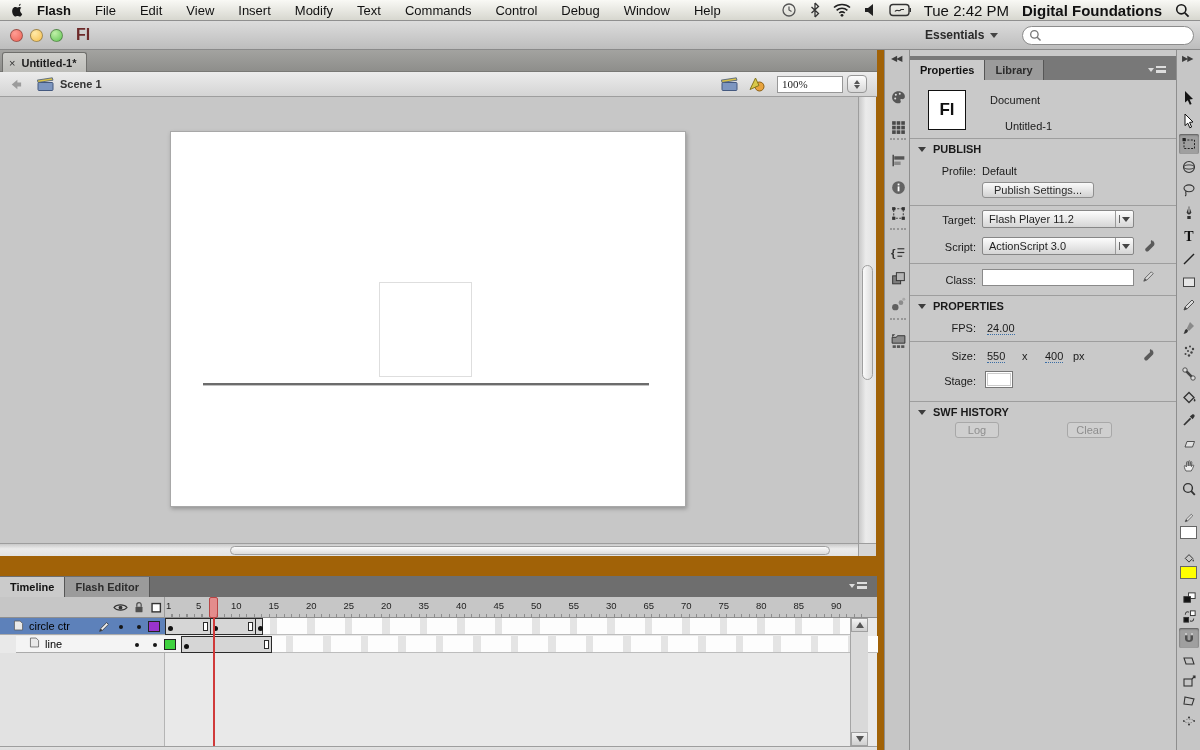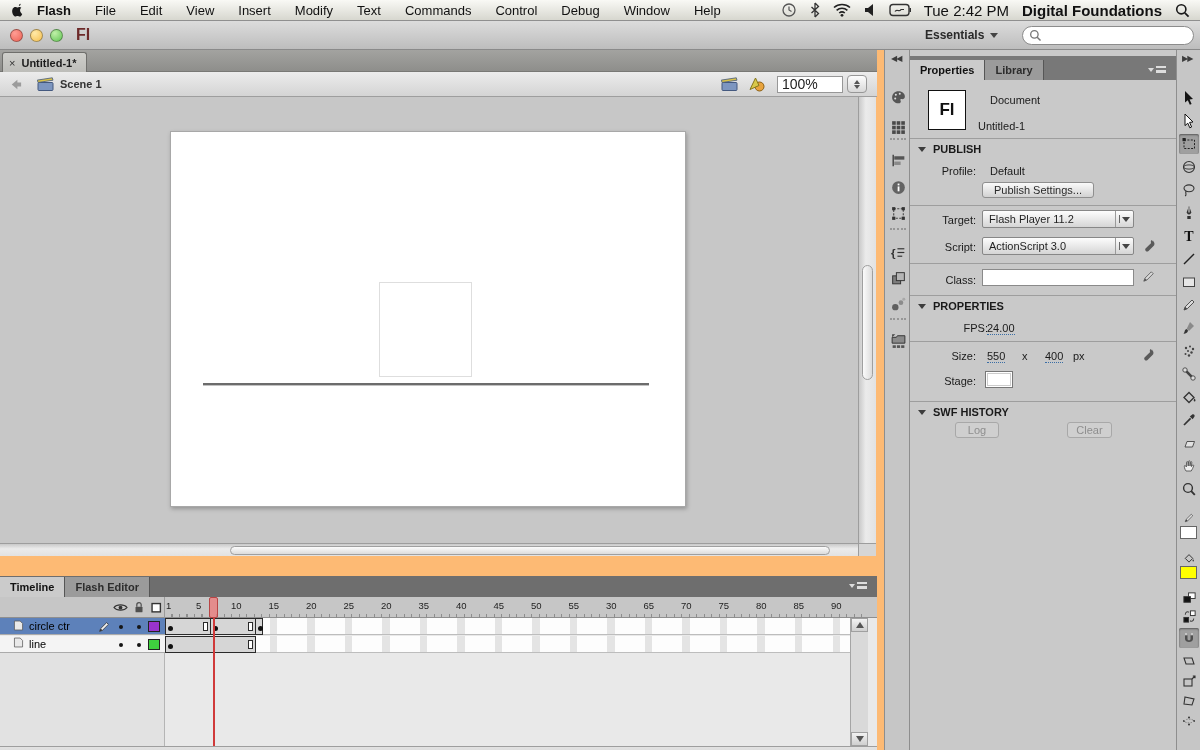--- a/index.html
+++ b/index.html
@@ -1,18 +1,18 @@
 <!DOCTYPE html>
 <html><head>
 <meta charset="utf-8">
 <style>
   * { margin:0; padding:0; box-sizing:border-box; }
   html,body { width:1200px; height:750px; overflow:hidden; }
   body { font-family:"Liberation Sans", sans-serif; font-size:11px; color:#222; background:#6f6f6f; }
-  #root { position:relative; width:1014px; height:750px; background:#fdba74; }
+  #root { position:relative; width:1014px; height:750px; background:#a16207; }
   .abs { position:absolute; }
 
   
   #menubar { left:0; top:0; width:1200px; height:21px;
     background:linear-gradient(#f9f9f5,#d7d7cf); border-bottom:1px solid #8f8f8f;
     display:flex; align-items:center; padding:0 10px; }
   .menu-item { padding:0 12px; font-size:13px; color:#111; }
   .menu-item.first { font-weight:bold; }
   #menus { display:flex; align-items:center; }
   .mb-right { margin-left:auto; display:flex; align-items:center; gap:13px; }
@@ -41,22 +41,22 @@
     background:linear-gradient(#cfcfcb,#bdbdb9); border:1px solid #6f6f6c; border-bottom:none;
     border-radius:3px 3px 0 0; display:flex; align-items:center; gap:6px; }
   #doctab .close { font-size:11px; color:#333; }
   #doctab .title { font-weight:bold; font-size:11px; color:#1c1c1c; }
 
   
   #editbar { left:0; top:72px; width:877px; height:25px;
     background:linear-gradient(#ececec,#d4d4d4); border-bottom:1px solid #9e9e9e;
     display:flex; align-items:center; }
   #scene-label { font-weight:bold; font-size:11px; color:#333; margin-left:6px; }
-  #zoom-box { width:66px; height:17px; background:#fff; border:1px solid #979797; font-size:14px;
-    padding:1px 4px; color:#222; }
+  #zoom-box { width:66px; height:17px; background:#fff; border:1px solid #979797; font-size:11px;
+    padding:1px 4px; color:#222;font-family:Liberation Serif, serif; }
   #zoom-stepper { width:20px; height:18px; border:1px solid #979797; border-radius:4px;
     background:linear-gradient(#fdfdfd,#d8d8d8); display:flex; flex-direction:column; align-items:center; justify-content:center; margin-left:4px; }
   .mini-tri-up { width:0;height:0;border-left:3px solid transparent;border-right:3px solid transparent;border-bottom:4px solid #555; margin-bottom:1px;}
   .mini-tri-dn { width:0;height:0;border-left:3px solid transparent;border-right:3px solid transparent;border-top:4px solid #555;}
 
   
   #pasteboard { left:0; top:97px; width:858px; height:446px; background:#c7c7c7; overflow:hidden; }
   #stage { position:absolute; left:170px; top:34px; width:516px; height:376px; background:#fff;
     border:1px solid #a8a8a8; box-shadow:1px 2px 4px rgba(0,0,0,.25); }
   #yellow-rect { position:absolute; left:208px; top:150px; width:93px; height:95px; border:1px solid #dedede; }
@@ -360,21 +360,21 @@
     <span class="row-name">circle ctr</span>
     <span style="position:absolute;left:97px;top:2px"><svg width="14" height="14" viewBox="0 0 16 16">
                 <path d="M3 13 L4.2 9.8 L11 3 L13 5 L6.2 11.8 Z" fill="#f0f0f0" stroke="#333" stroke-width="0.9"></path>
                 <path d="M3 13 L4.2 9.8 L6.2 11.8 Z" fill="#333"></path>
               </svg></span>
     <span class="row-dot" style="left:119px"></span>
     <span class="row-dot" style="left:137px"></span>
     <span class="row-swatch" style="background:#9933CC"></span>
           </div>
         </div>
-        <div class="tl-row" style="top: 17.5px;">
+        <div class="tl-row" style="top: 17.5px; margin-left: 16px;">
           <div class="row-frames">
             <div class="seg" style="left: -0.5px; width: 91px;">
               <span class="kf-dot" style="left: 2px;"></span>
               <span class="end-marker" style="right: 1.5px;"></span>
             </div>
           </div>
           <div class="row-left unsel">
             <span style="margin-left:12px"><svg width="13" height="13" viewBox="0 0 16 16">
                 <path d="M3 2.5 L10 2.5 L13 5.5 L13 13.5 L3 13.5 Z" fill="#e9e9e9" stroke="#555" stroke-width="0.9"></path>
               </svg></span>
@@ -596,28 +596,28 @@
     <div id="props-tabbar">
       <div class="panel-tab active">Properties</div>
       <div class="panel-tab inactive">Library</div>
       <div class="panel-menu-icon" style="top:10px">
           <span class="pm-tri"></span>
           <span class="pm-lines"></span>
         </div>
     </div>
     <div id="fl-box">Fl</div>
     <span class="pvalue" style="left:80px; top:44px">Document</span>
-    <span class="pvalue" style="left:68px; top:70px">Untitled-1</span>
+    <span class="pvalue" style="left:95px; top:70px">Untitled-1</span>
     <div class="divider" style="top:88px"></div>
     <div class="sec-header" style="top:93px">
         <span class="tri-open"></span>
         <span>PUBLISH</span>
       </div>
     <span class="plabel" style="left:6px; top:115px">Profile:</span>
-    <span class="pvalue" style="left:80px; top:115px">Default</span>
+    <span class="pvalue" style="left:72px; top:115px">Default</span>
     <div class="btn" style="left:72px; top:132px; width:112px">Publish Settings...</div>
     <div class="divider" style="top:155px"></div>
     <span class="plabel" style="left:6px; top:164px">Target:</span>
     <div class="dropdown" style="left:72px; top:160px">
       <span class="dd-value">Flash Player 11.2</span>
       <span class="dd-arrow">
           <span class="dd-bar"></span>
           <span class="caret-down"></span>
         </span>
     </div>
@@ -641,21 +641,21 @@
         <svg width="15" height="15" viewBox="0 0 16 16">
           <path d="M3 13 L4.2 9.8 L11 3 L13 5 L6.2 11.8 Z" fill="#d9d9d9" stroke="#555" stroke-width="0.9"></path>
           <path d="M3 13 L4.2 9.8 L6.2 11.8 Z" fill="#555"></path>
         </svg>
       </span>
     <div class="divider" style="top:245px"></div>
     <div class="sec-header" style="top:250px">
         <span class="tri-open"></span>
         <span>PROPERTIES</span>
       </div>
-    <span class="plabel" style="left:18px; top:272px">FPS:</span>
+    <span class="plabel" style="left:6px; top:272px">FPS:</span>
     <span class="pvalue hot-text" style="left:77px; top:272px">24.00</span>
     <div class="divider" style="top:291px"></div>
     <span class="plabel" style="left:6px; top:300px">Size:</span>
     <span class="pvalue hot-text" style="left:77px; top:300px">550</span>
     <span class="pvalue" style="left:112px; top:300px">x</span>
     <span class="pvalue hot-text" style="left:135px; top:300px">400</span>
     <span class="pvalue" style="left:163px; top:300px">px</span>
     <span class="sicon abs" style="left:229px; top:297px">
         <svg width="16" height="16" viewBox="0 0 16 16">
           <path d="M13.5 3.5 C14.6 4.6 14.8 6.3 14 7.6 L8.5 13 C7.8 13.8 6.5 13.8 5.8 13 C5 12.3 5 11 5.8 10.3 L11.2 4.9 C10.5 4 10.8 2.7 11.8 2 L13 3.4 L14 2.6 Z" fill="#5a5a5a"></path>

